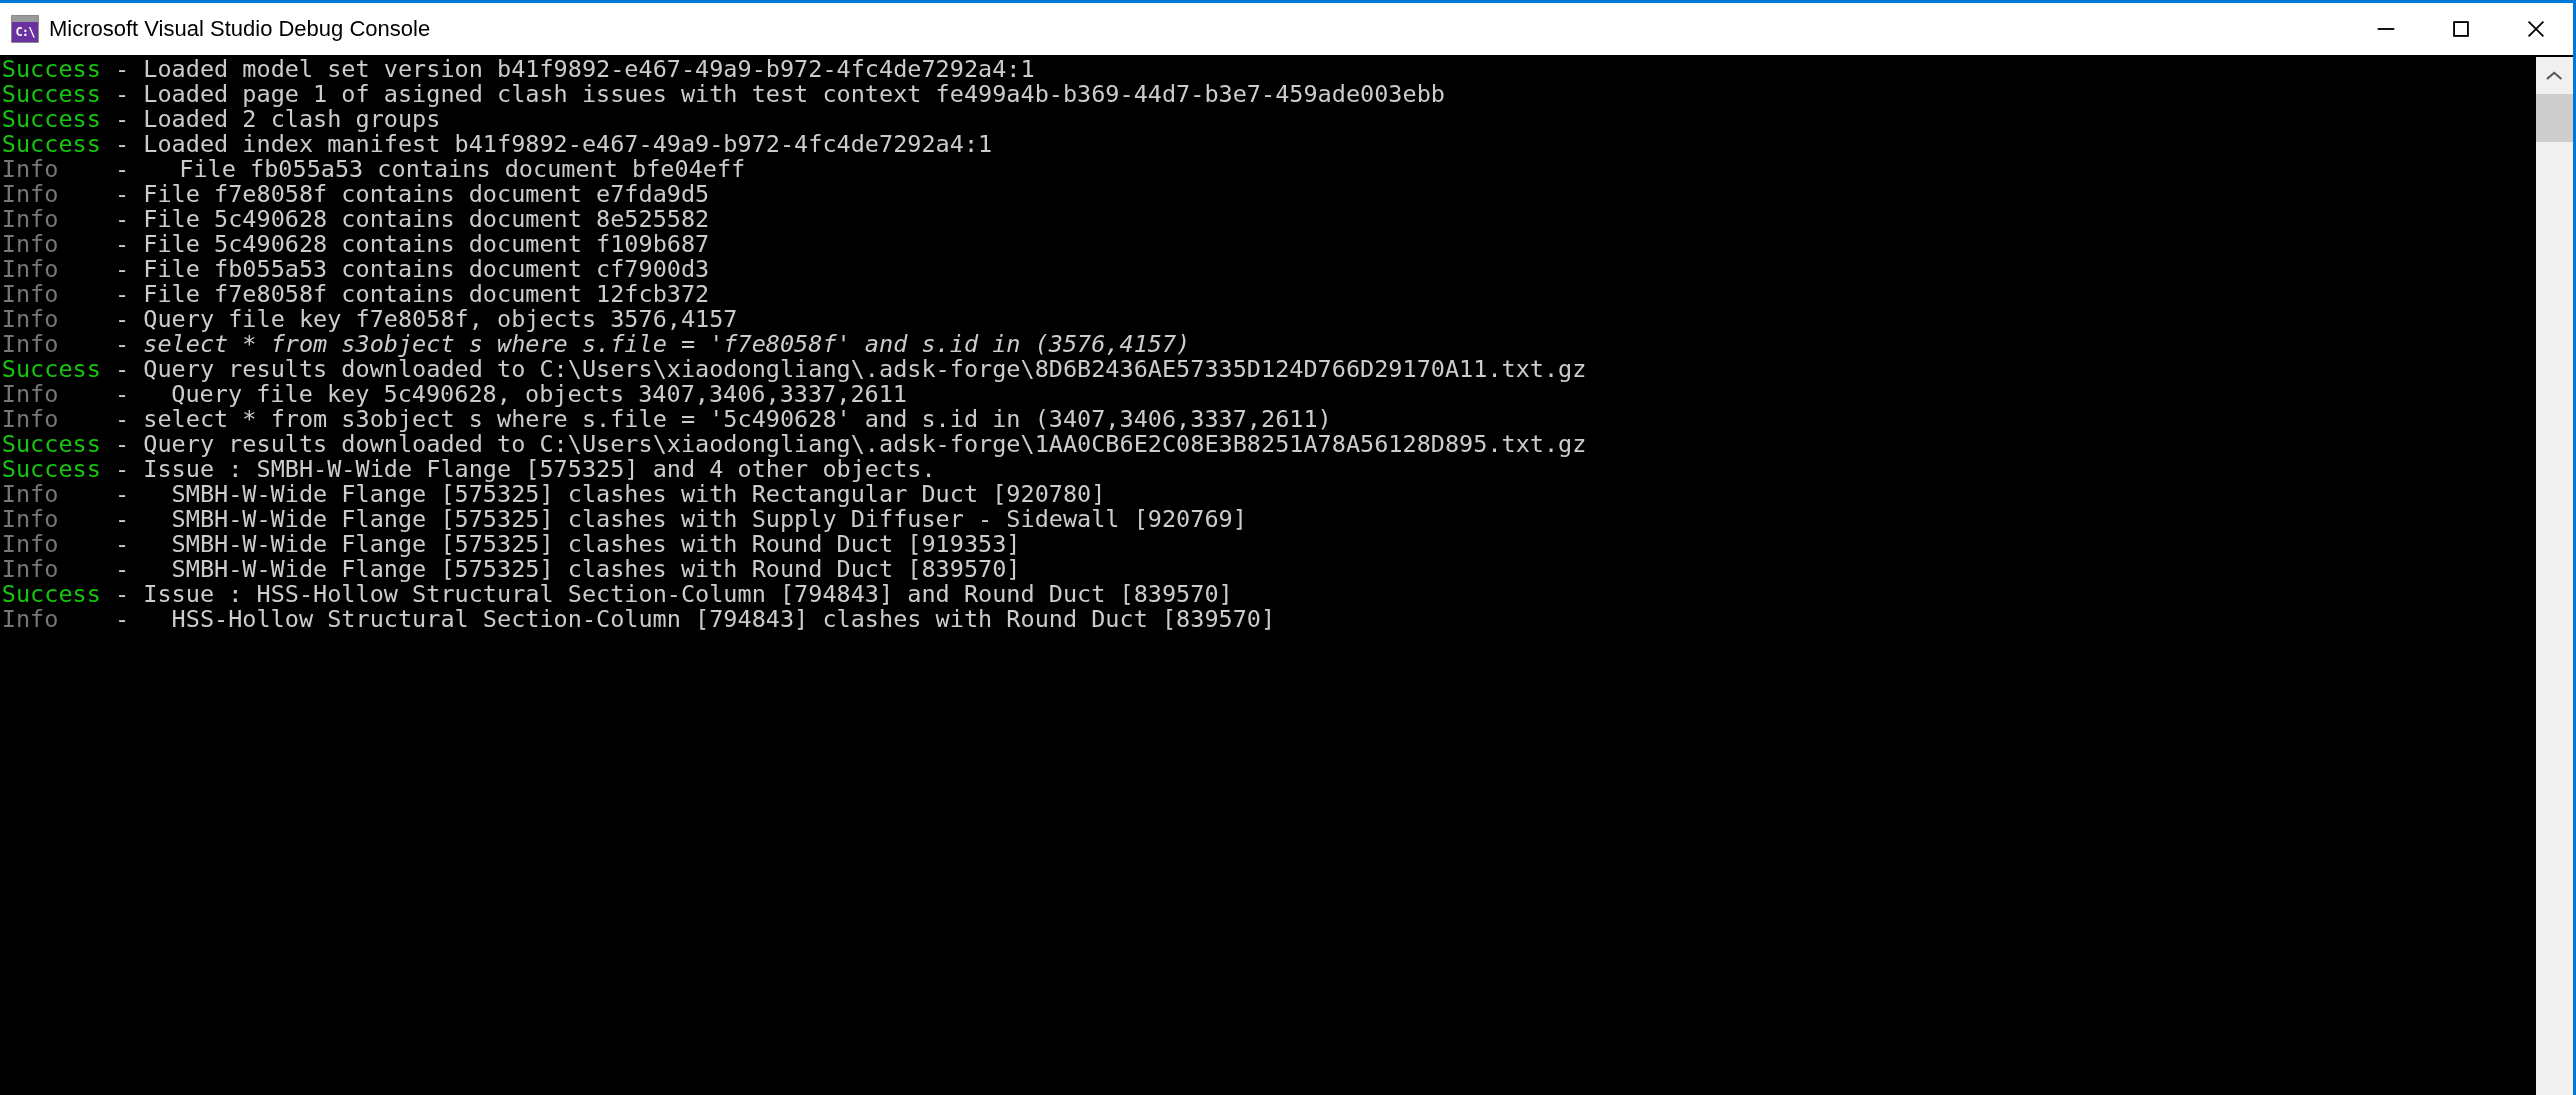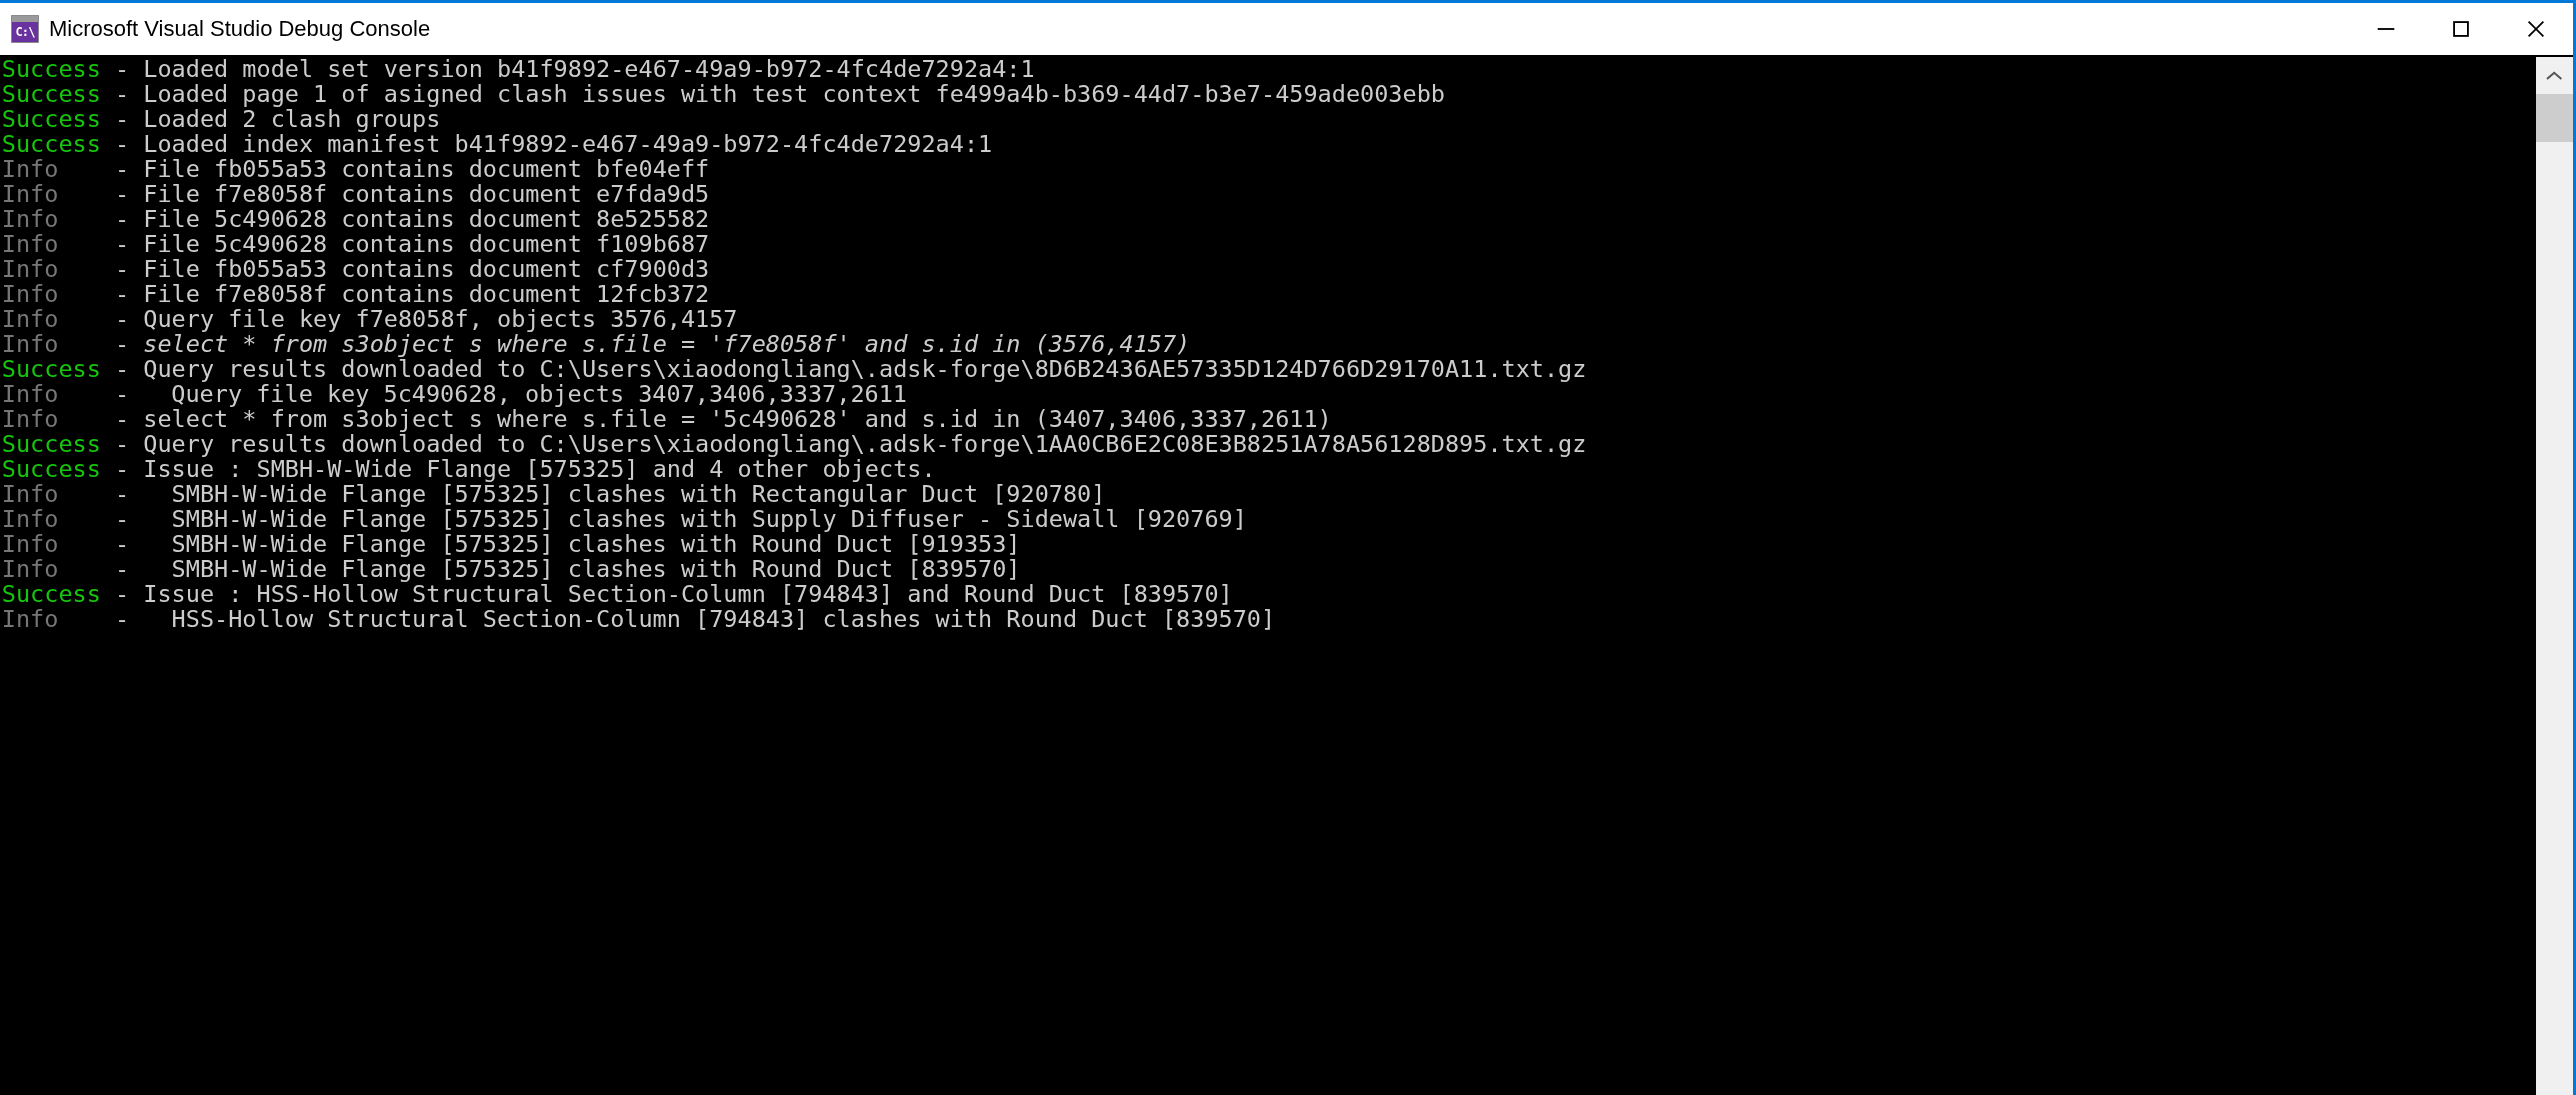--- a/index.html
+++ b/index.html
@@ -193,21 +193,21 @@
     </div>
   </div>
 
   <div id="console-area" style="background: rgb(0, 0, 0);">
 
     <div id="console-text">
         <div class="line"><span class="lvl lvl-success" style="color: rgb(22, 198, 12);">Success</span><span class="msg"> - </span><span class="msg" style="color: rgb(204, 204, 204);">Loaded model set version b41f9892-e467-49a9-b972-4fc4de7292a4:1</span></div>
         <div class="line"><span class="lvl lvl-success" style="color: rgb(22, 198, 12);">Success</span><span class="msg"> - </span><span class="msg" style="color: rgb(204, 204, 204);">Loaded page 1 of asigned clash issues with test context fe499a4b-b369-44d7-b3e7-459ade003ebb</span></div>
         <div class="line"><span class="lvl lvl-success" style="color: rgb(22, 198, 12);">Success</span><span class="msg"> - </span><span class="msg" style="color: rgb(204, 204, 204);">Loaded 2 clash groups</span></div>
         <div class="line"><span class="lvl lvl-success" style="color: rgb(22, 198, 12);">Success</span><span class="msg"> - </span><span class="msg" style="color: rgb(204, 204, 204);">Loaded index manifest b41f9892-e467-49a9-b972-4fc4de7292a4:1</span></div>
-        <div class="line"><span class="lvl lvl-info" style="color: rgb(118, 118, 118);">Info   </span><span class="msg"> - </span><span class="msg" style="color: rgb(204, 204, 204);">File fb055a53 contains document bfe04eff</span></div>
+        <div class="line"><span class="lvl lvl-info" style="color: rgb(118, 118, 118);">Info   </span><span class="msg"> - </span><span class="msg" style="color: rgb(204, 204, 204); margin-left: 36px;">File fb055a53 contains document bfe04eff</span></div>
         <div class="line"><span class="lvl lvl-info" style="color: rgb(118, 118, 118);">Info   </span><span class="msg"> - </span><span class="msg" style="color: rgb(204, 204, 204);">File f7e8058f contains document e7fda9d5</span></div>
         <div class="line"><span class="lvl lvl-info" style="color: rgb(118, 118, 118);">Info   </span><span class="msg"> - </span><span class="msg" style="color: rgb(204, 204, 204);">File 5c490628 contains document 8e525582</span></div>
         <div class="line"><span class="lvl lvl-info" style="color: rgb(118, 118, 118);">Info   </span><span class="msg"> - </span><span class="msg" style="color: rgb(204, 204, 204);">File 5c490628 contains document f109b687</span></div>
         <div class="line"><span class="lvl lvl-info" style="color: rgb(118, 118, 118);">Info   </span><span class="msg"> - </span><span class="msg" style="color: rgb(204, 204, 204);">File fb055a53 contains document cf7900d3</span></div>
         <div class="line"><span class="lvl lvl-info" style="color: rgb(118, 118, 118);">Info   </span><span class="msg"> - </span><span class="msg" style="color: rgb(204, 204, 204);">File f7e8058f contains document 12fcb372</span></div>
         <div class="line"><span class="lvl lvl-info" style="color: rgb(118, 118, 118);">Info   </span><span class="msg"> - </span><span class="msg" style="color: rgb(204, 204, 204);">Query file key f7e8058f, objects 3576,4157</span></div>
         <div class="line"><span class="lvl lvl-info" style="color: rgb(118, 118, 118);">Info   </span><span class="msg"> - </span><span class="msg" style="color: rgb(204, 204, 204); font-style: italic;">select * from s3object s where s.file = 'f7e8058f' and s.id in (3576,4157)</span></div>
         <div class="line"><span class="lvl lvl-success" style="color: rgb(22, 198, 12);">Success</span><span class="msg"> - </span><span class="msg" style="color: rgb(204, 204, 204);">Query results downloaded to C:\Users\xiaodongliang\.adsk-forge\8D6B2436AE57335D124D766D29170A11.txt.gz</span></div>
         <div class="line"><span class="lvl lvl-info" style="color: rgb(118, 118, 118);">Info   </span><span class="msg"> - </span><span class="msg" style="color: rgb(204, 204, 204); margin-left: 28px;">Query file key 5c490628, objects 3407,3406,3337,2611</span></div>
         <div class="line"><span class="lvl lvl-info" style="color: rgb(118, 118, 118);">Info   </span><span class="msg"> - </span><span class="msg" style="color: rgb(204, 204, 204);">select * from s3object s where s.file = '5c490628' and s.id in (3407,3406,3337,2611)</span></div>

